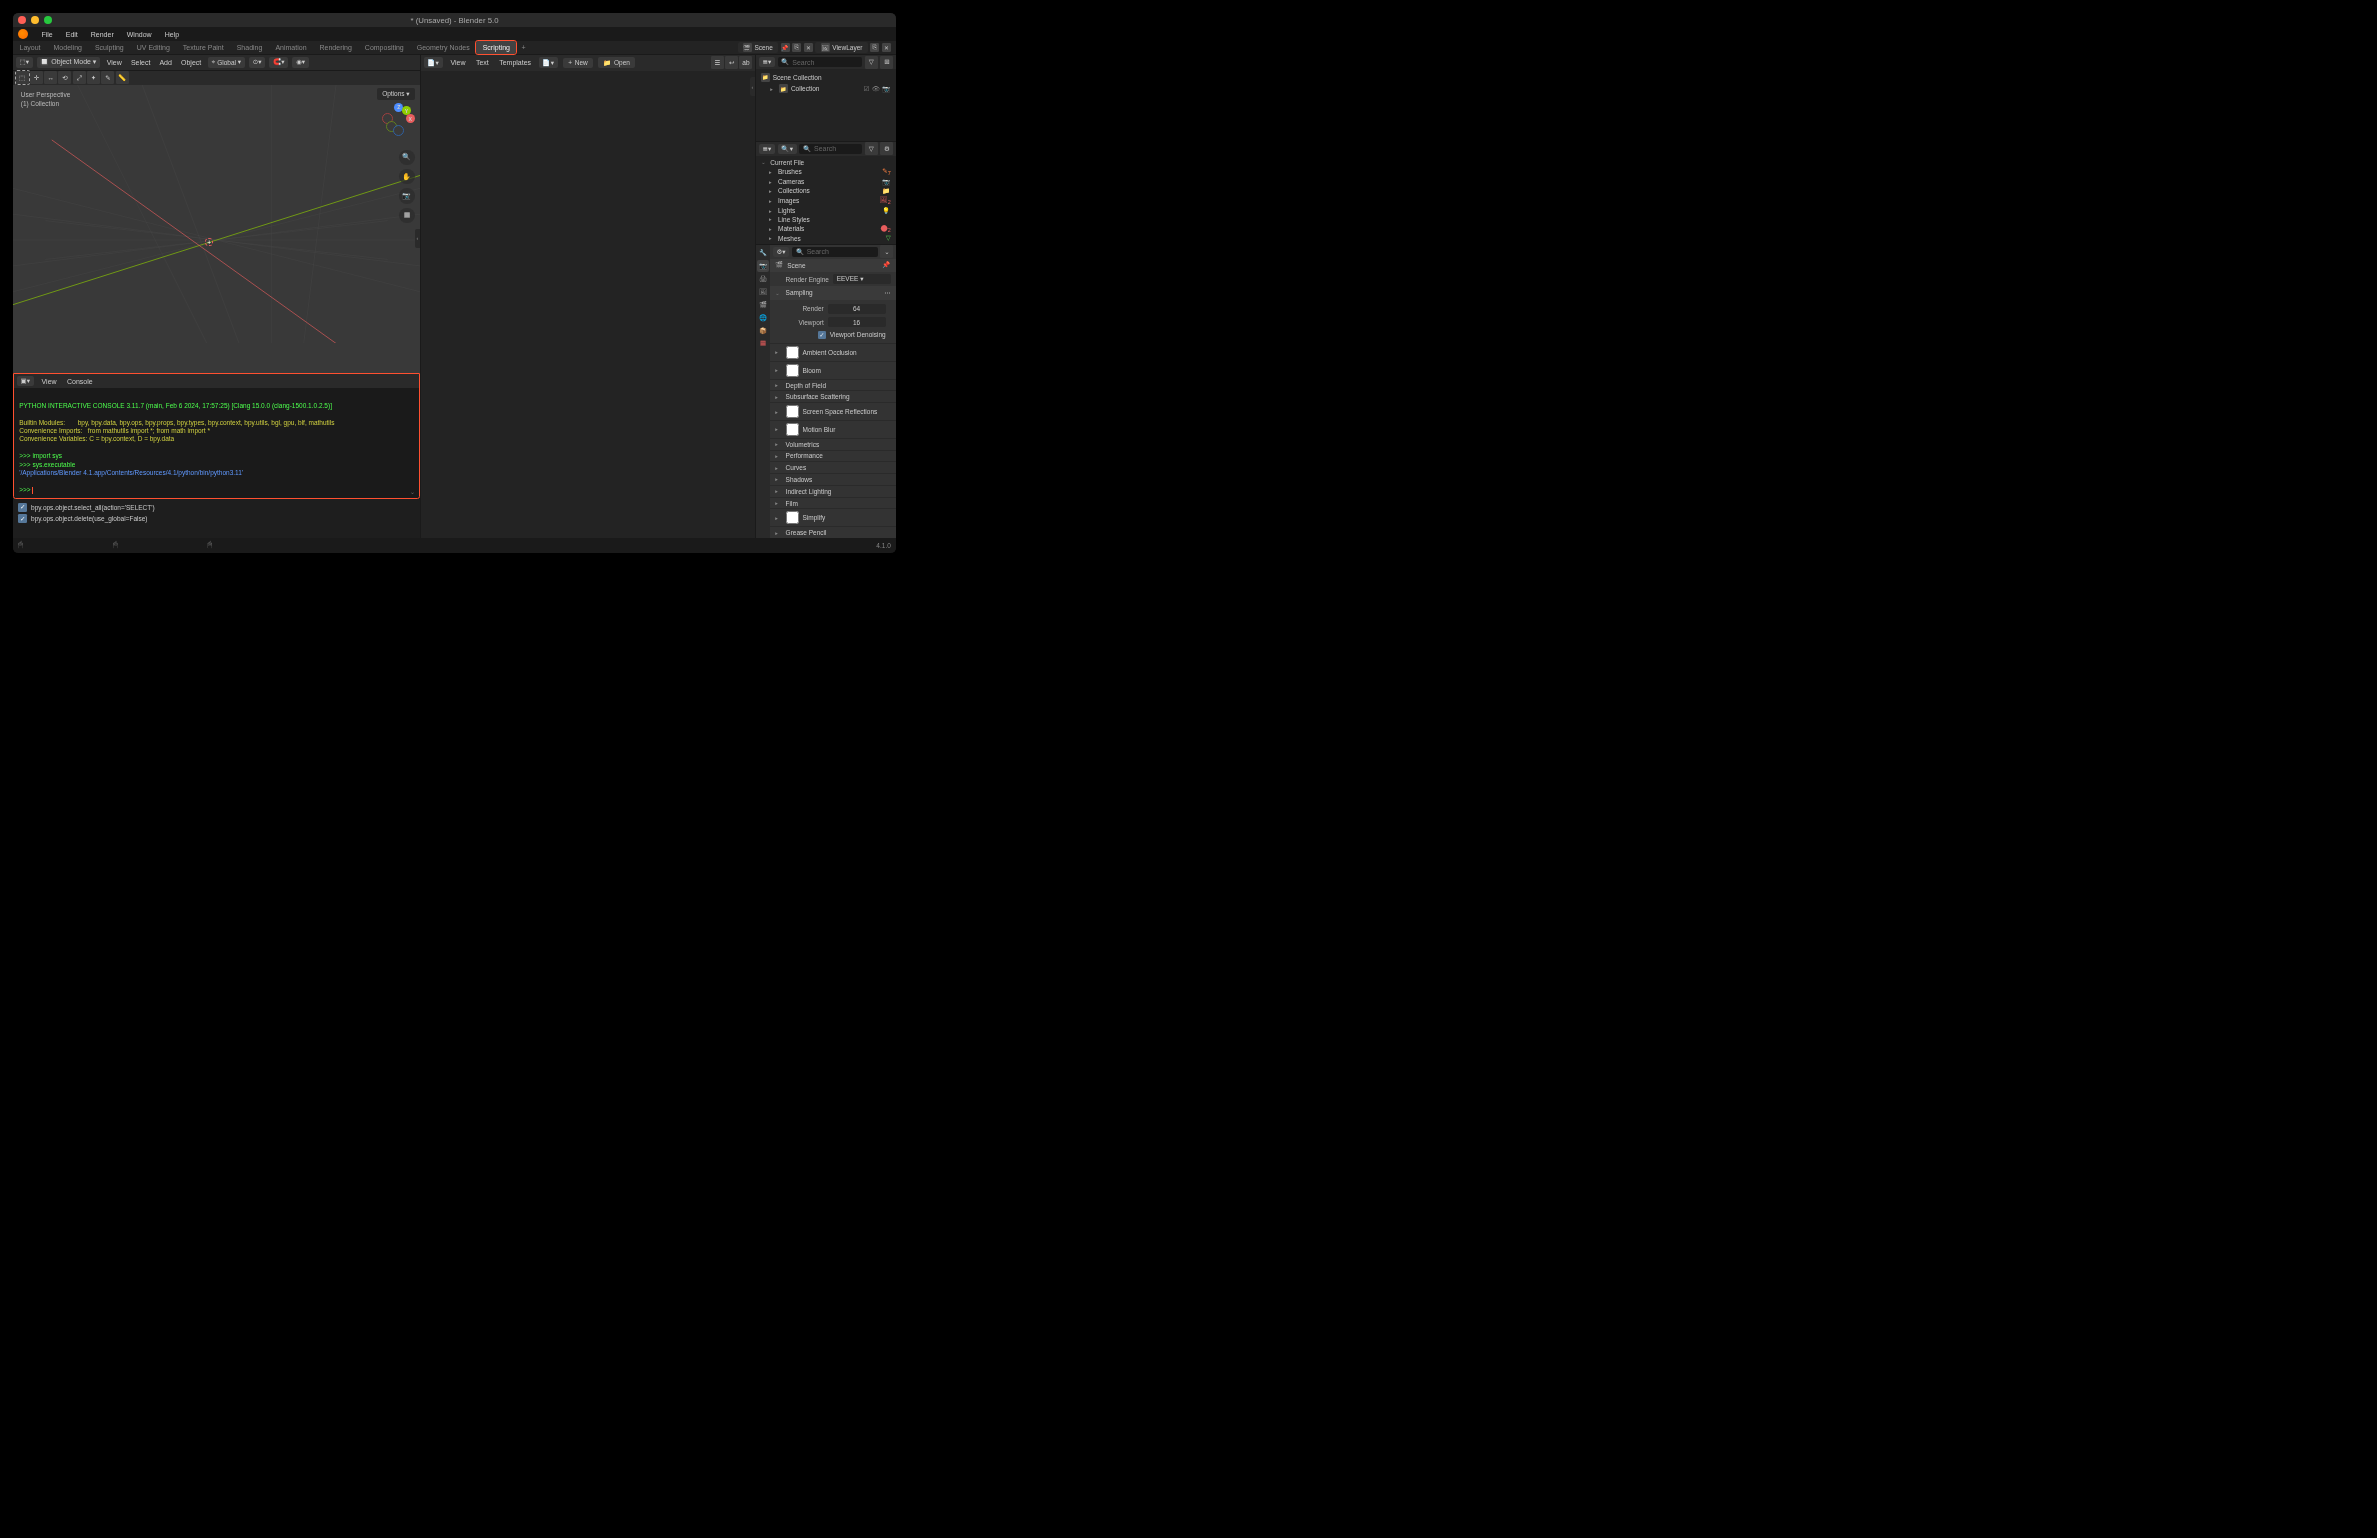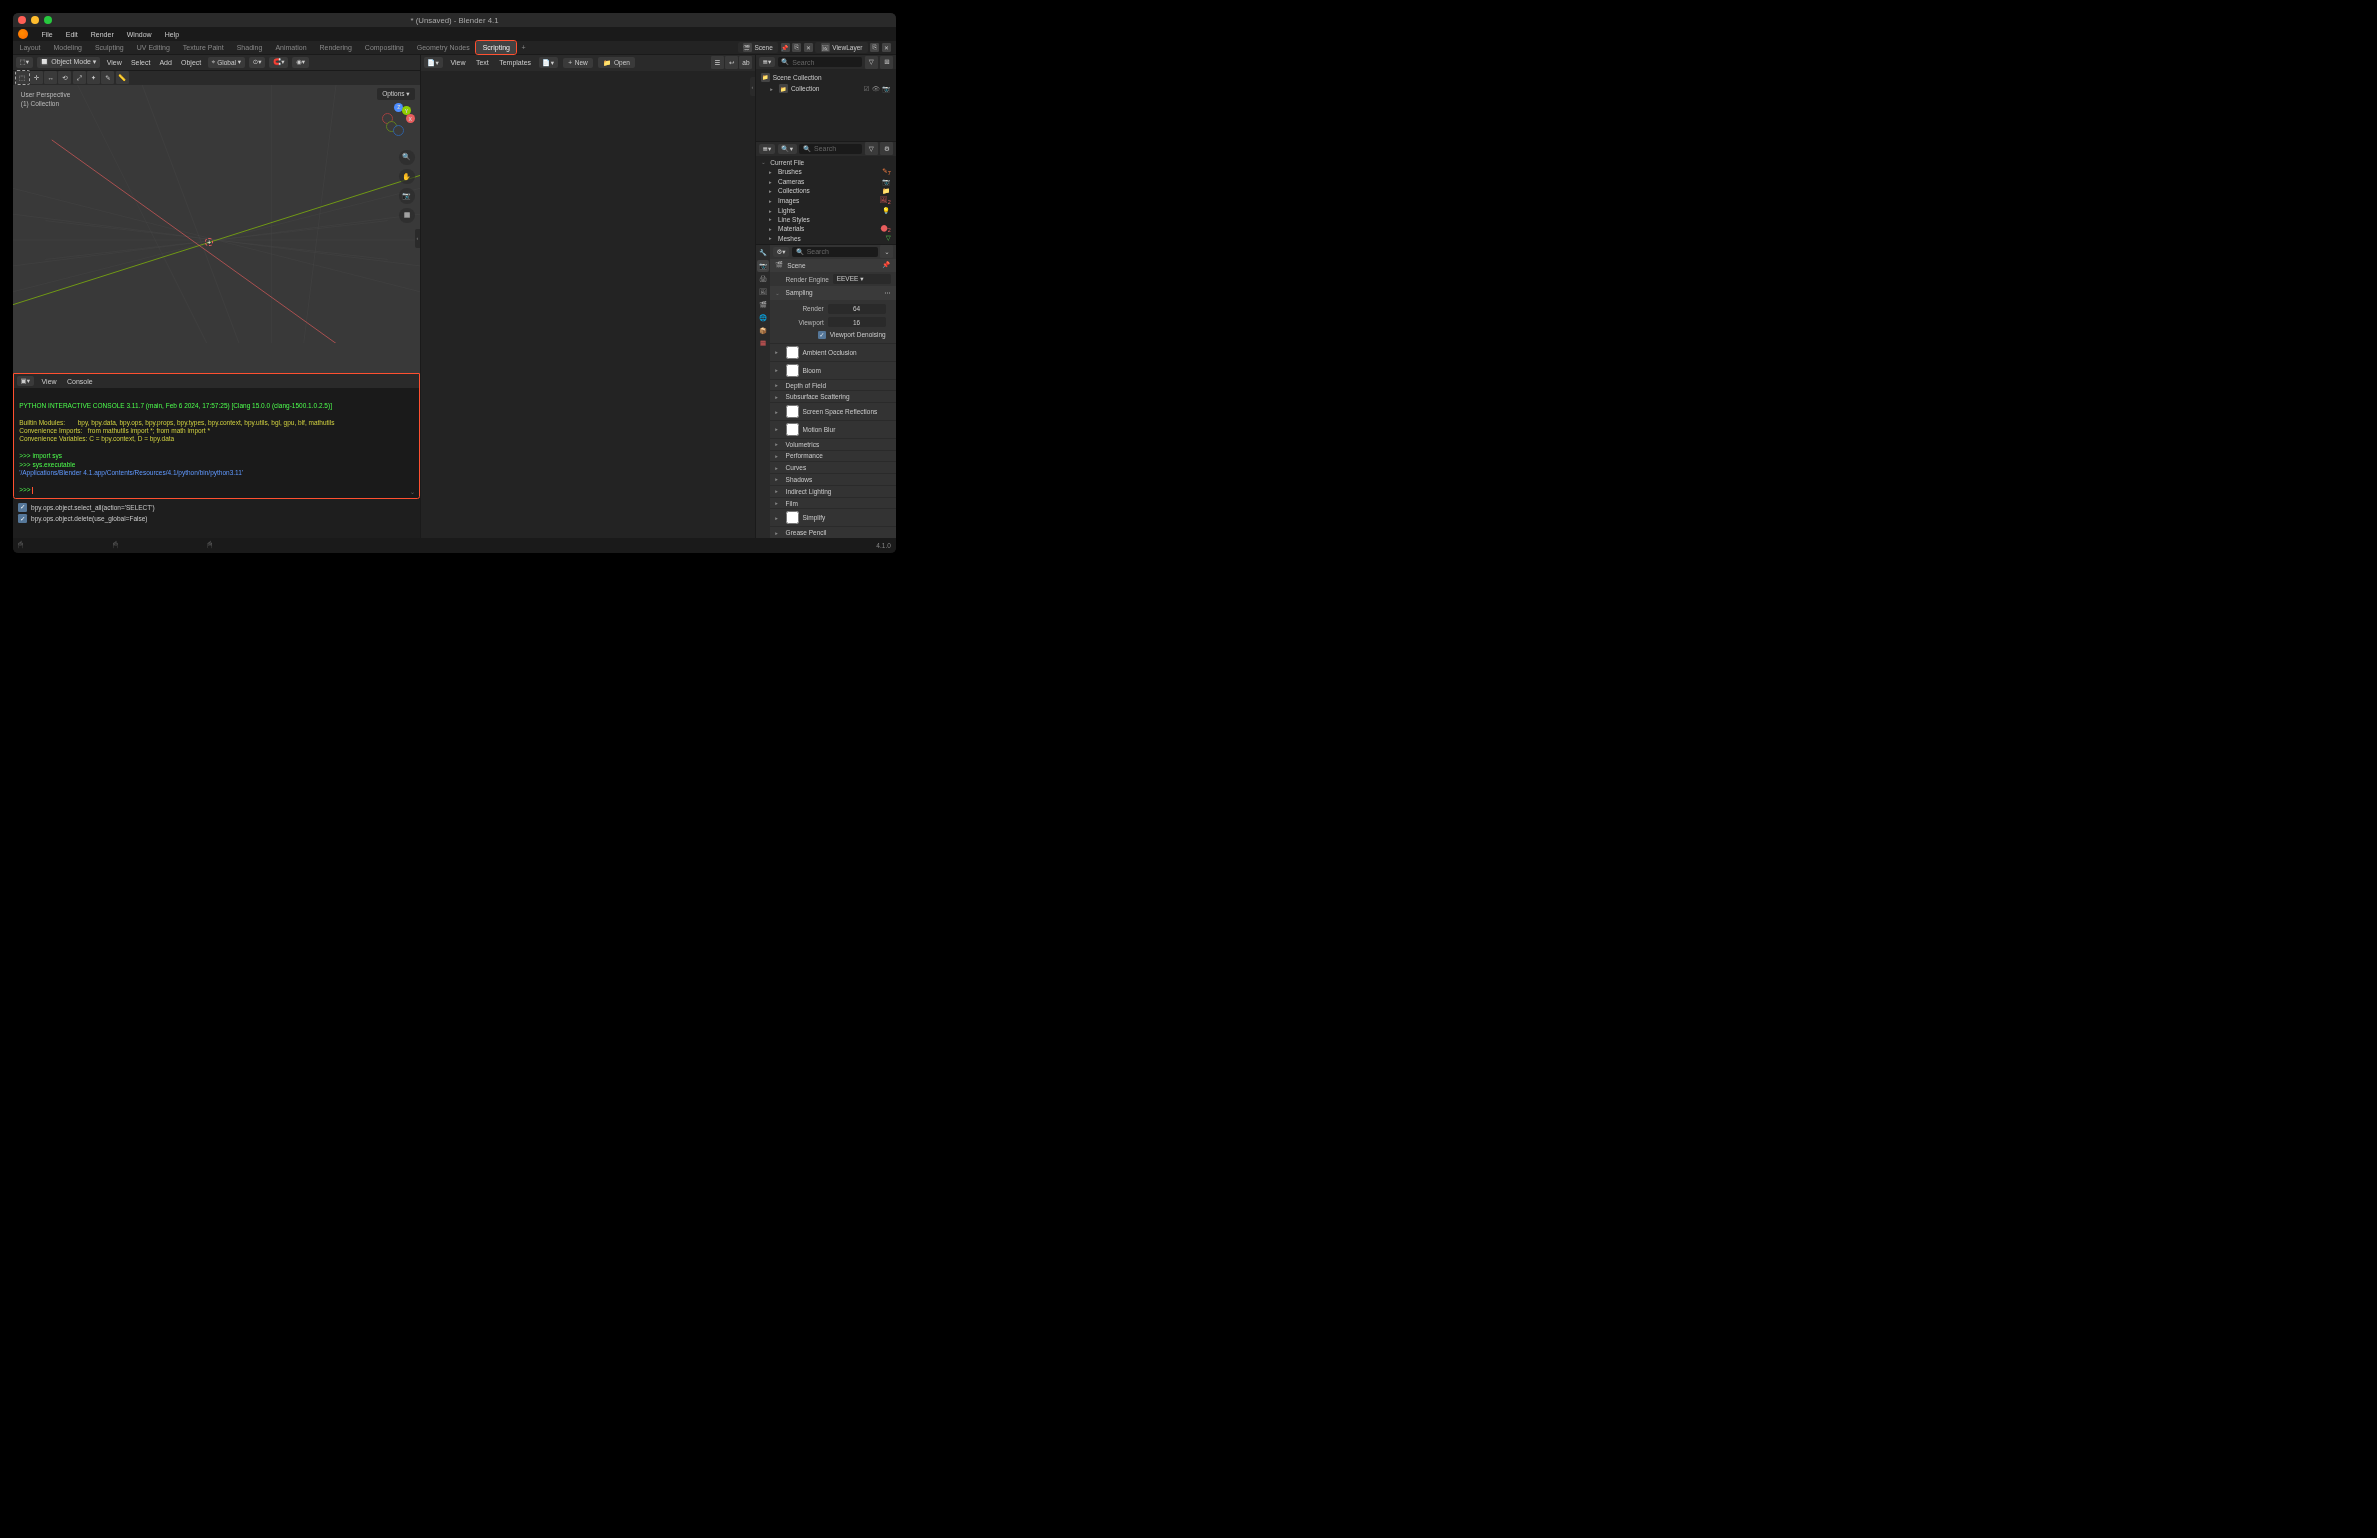--- a/index.html
+++ b/index.html
@@ -105,21 +105,21 @@
 </head>
 <body>
 
 <div class="window">
   <div class="titlebar">
     <div class="traffic-lights">
       <div class="traffic-light tl-red"></div>
       <div class="traffic-light tl-yellow"></div>
       <div class="traffic-light tl-green"></div>
     </div>
-    <div class="window-title">* (Unsaved) - Blender 4.1</div>
+    <div class="window-title">* (Unsaved) - Blender 5.0</div>
   </div>
 
   <div class="menubar">
     <div class="blender-logo"></div>
     <div class="menu-item">File</div>
     <div class="menu-item">Edit</div>
     <div class="menu-item">Render</div>
     <div class="menu-item">Window</div>
     <div class="menu-item">Help</div>
   </div>

